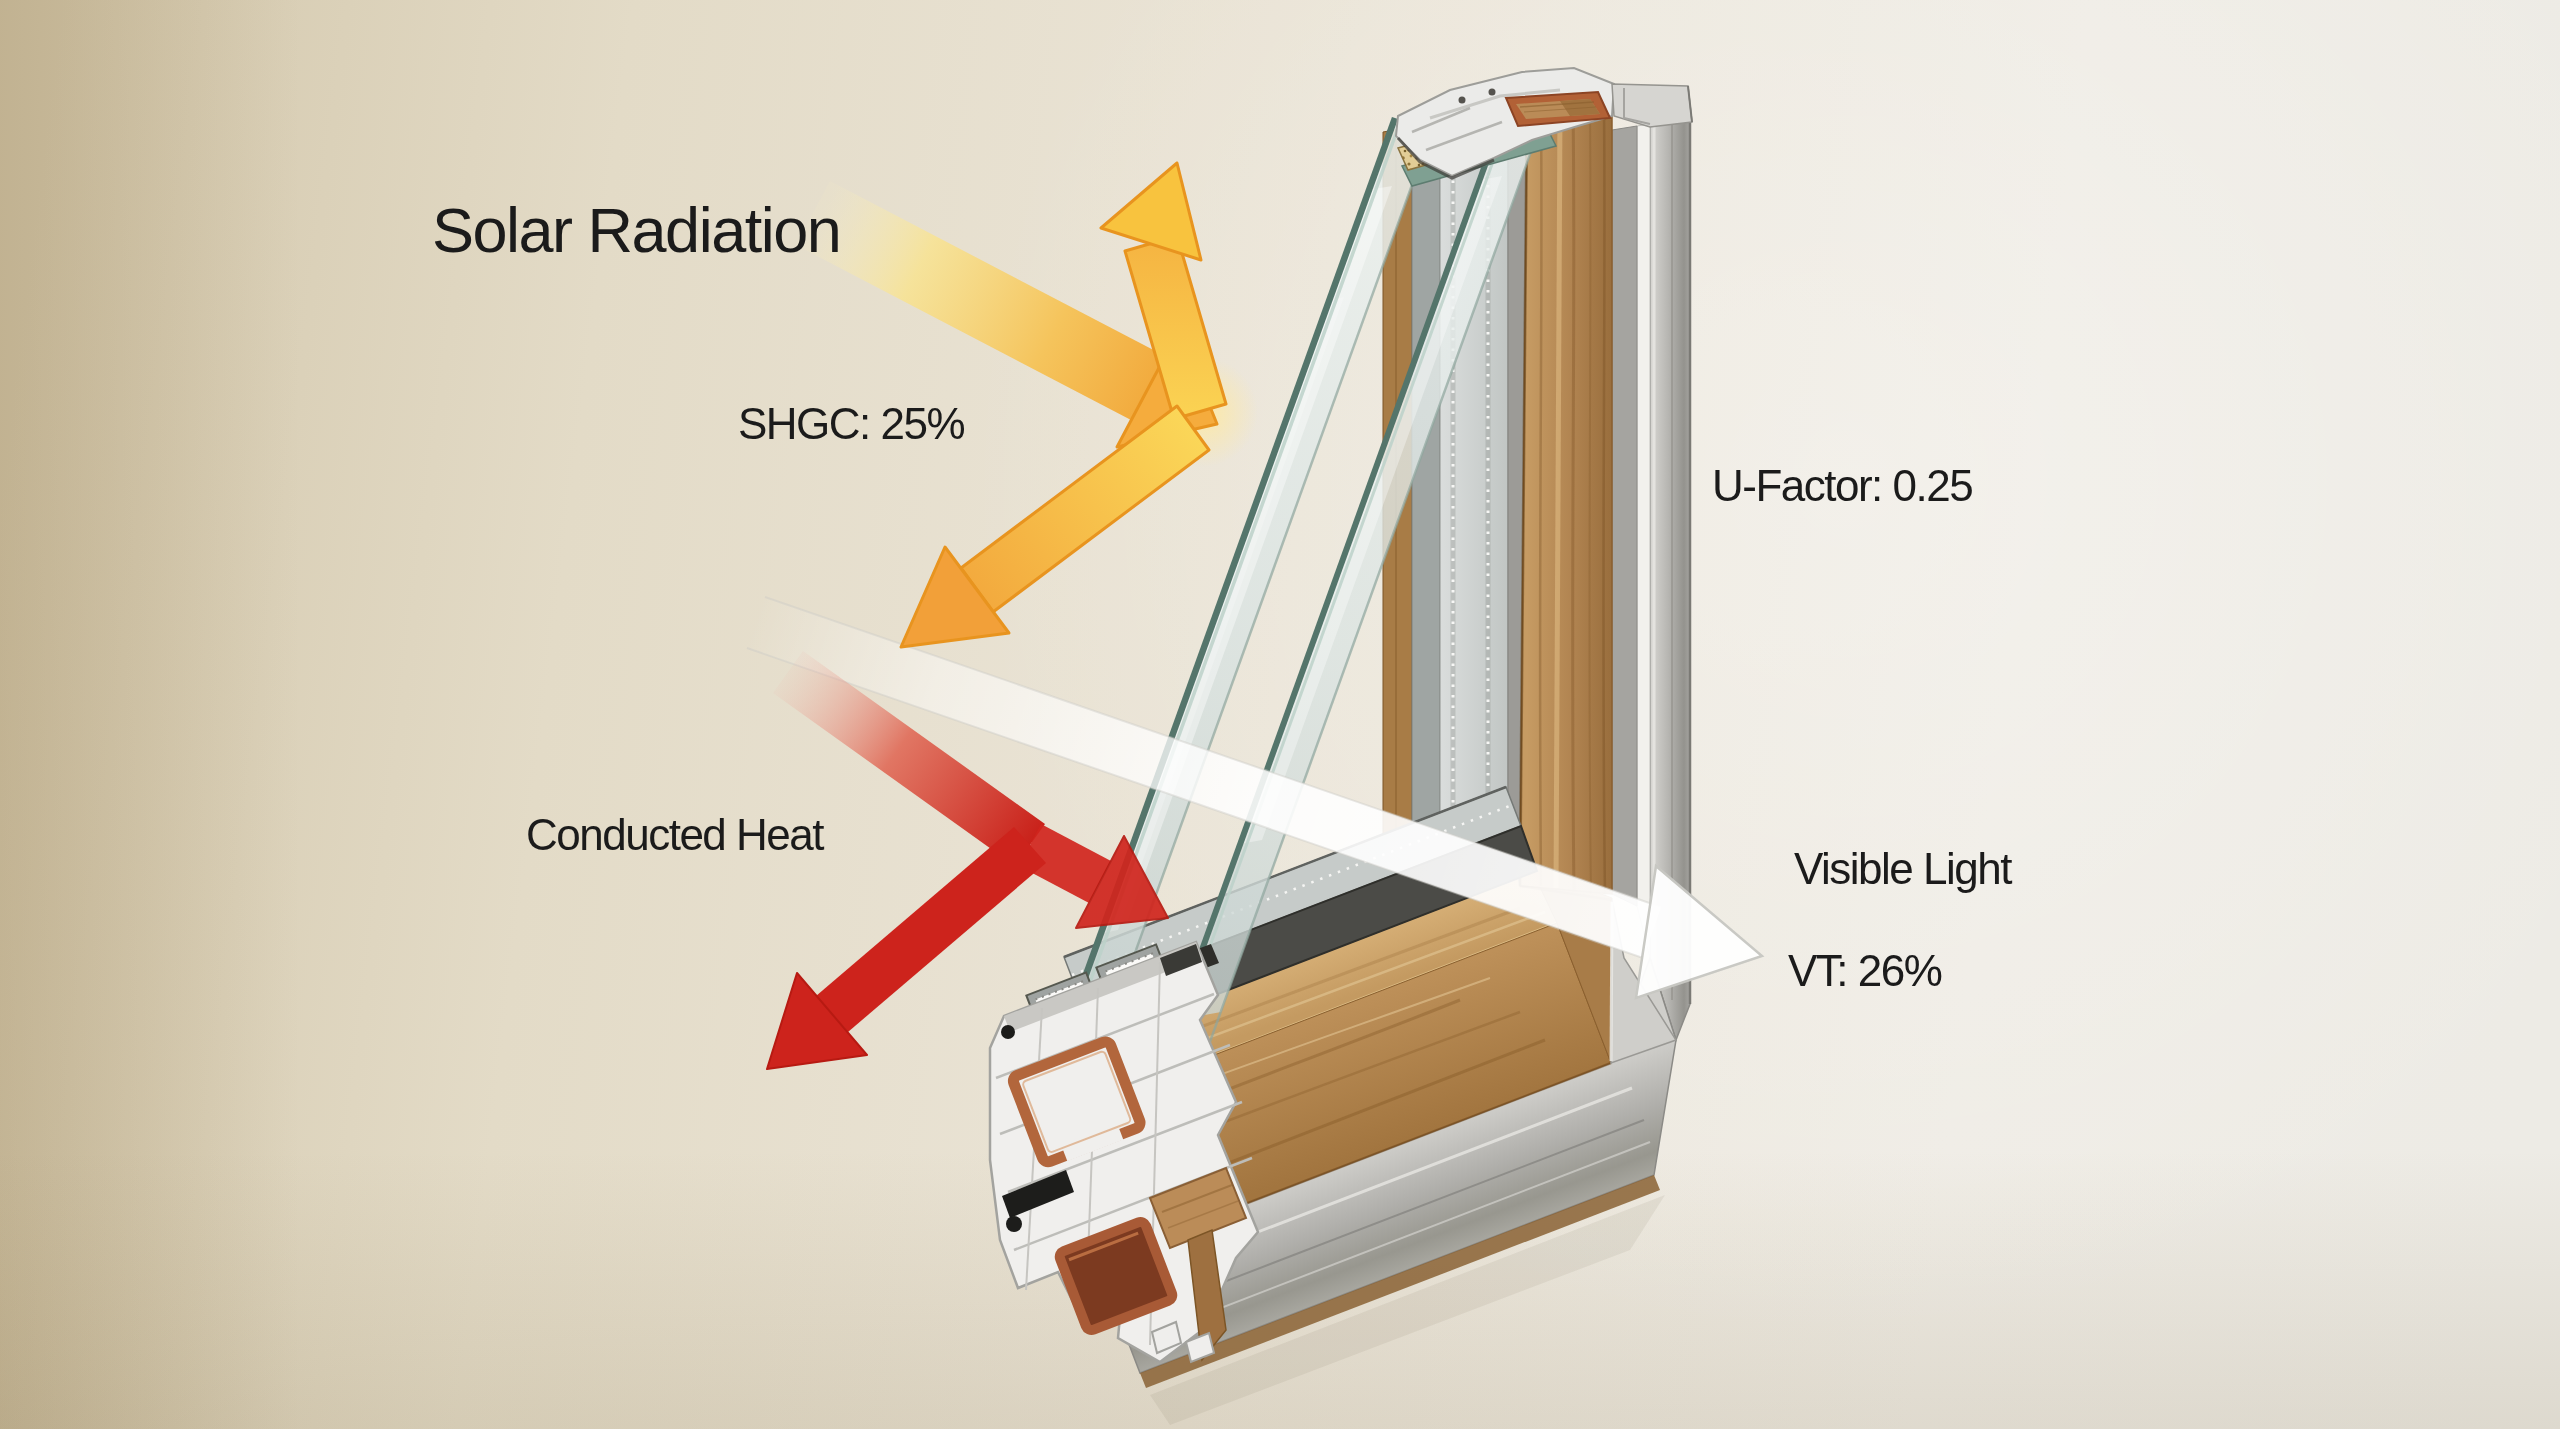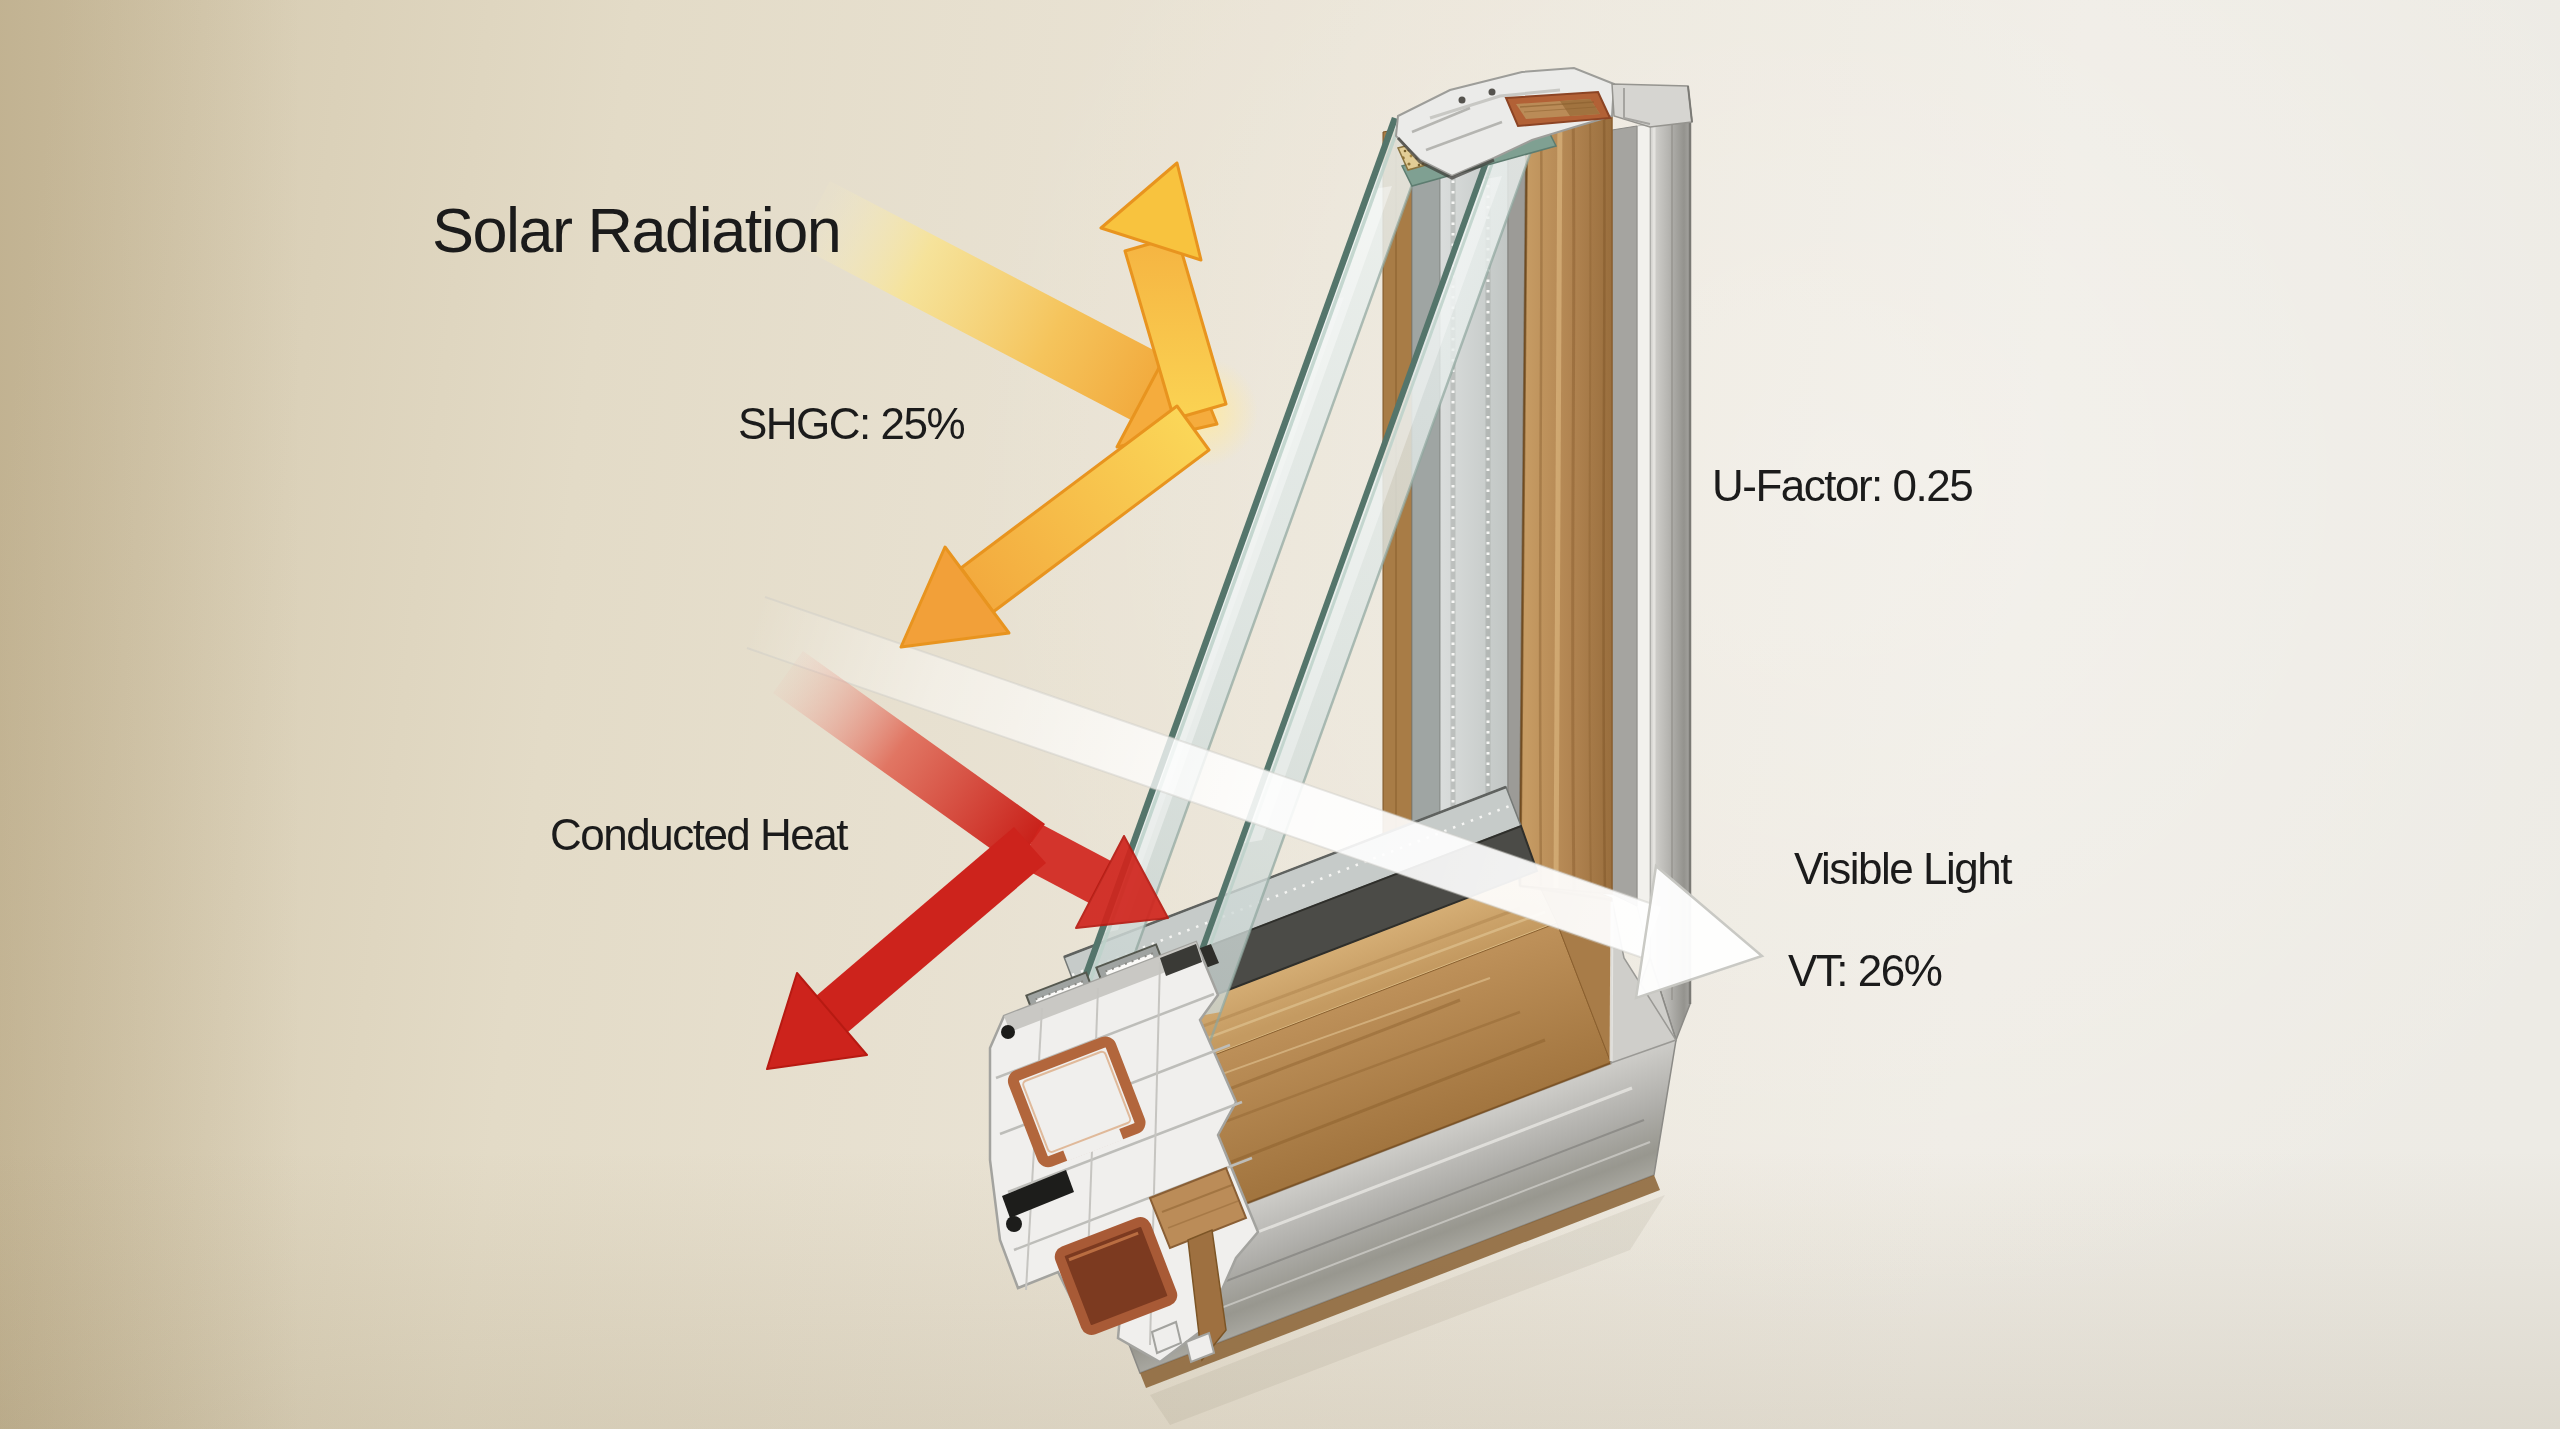--- a/index.html
+++ b/index.html
@@ -5,21 +5,21 @@
   html,body{margin:0;padding:0;background:#ece6da;}
   body{width:2560px;height:1429px;position:relative;overflow:hidden;
        font-family:"Liberation Sans", sans-serif;}
   #scene{position:absolute;left:0;top:0;width:2560px;height:1429px;}
   .label{position:absolute;font-family:"Liberation Sans", sans-serif;
          font-size:44px;line-height:1;color:#1b1b1b;letter-spacing:-1.5px;
          white-space:nowrap;font-weight:400;}
   .lbl-solar{left:432px;top:199px;font-size:63px;}
   .lbl-shgc{left:738px;top:402px;}
   .lbl-ufactor{left:1712px;top:464px;}
-  .lbl-conducted{left:550px;top:813px;}
+  .lbl-conducted{left:526px;top:813px;}
   .lbl-visible{left:1786px;top:847px;margin-left:8px;}
   .lbl-vt{left:1788px;top:949px;}
 </style>
 </head>
 <body>
 
 <svg id="scene" viewBox="0 0 2560 1429" xmlns="http://www.w3.org/2000/svg">
   <defs>
     <linearGradient id="bgGrad" x1="0" y1="500" x2="2560" y2="820" gradientUnits="userSpaceOnUse">
       <stop offset="0" stop-color="#d3c7ab"></stop>

